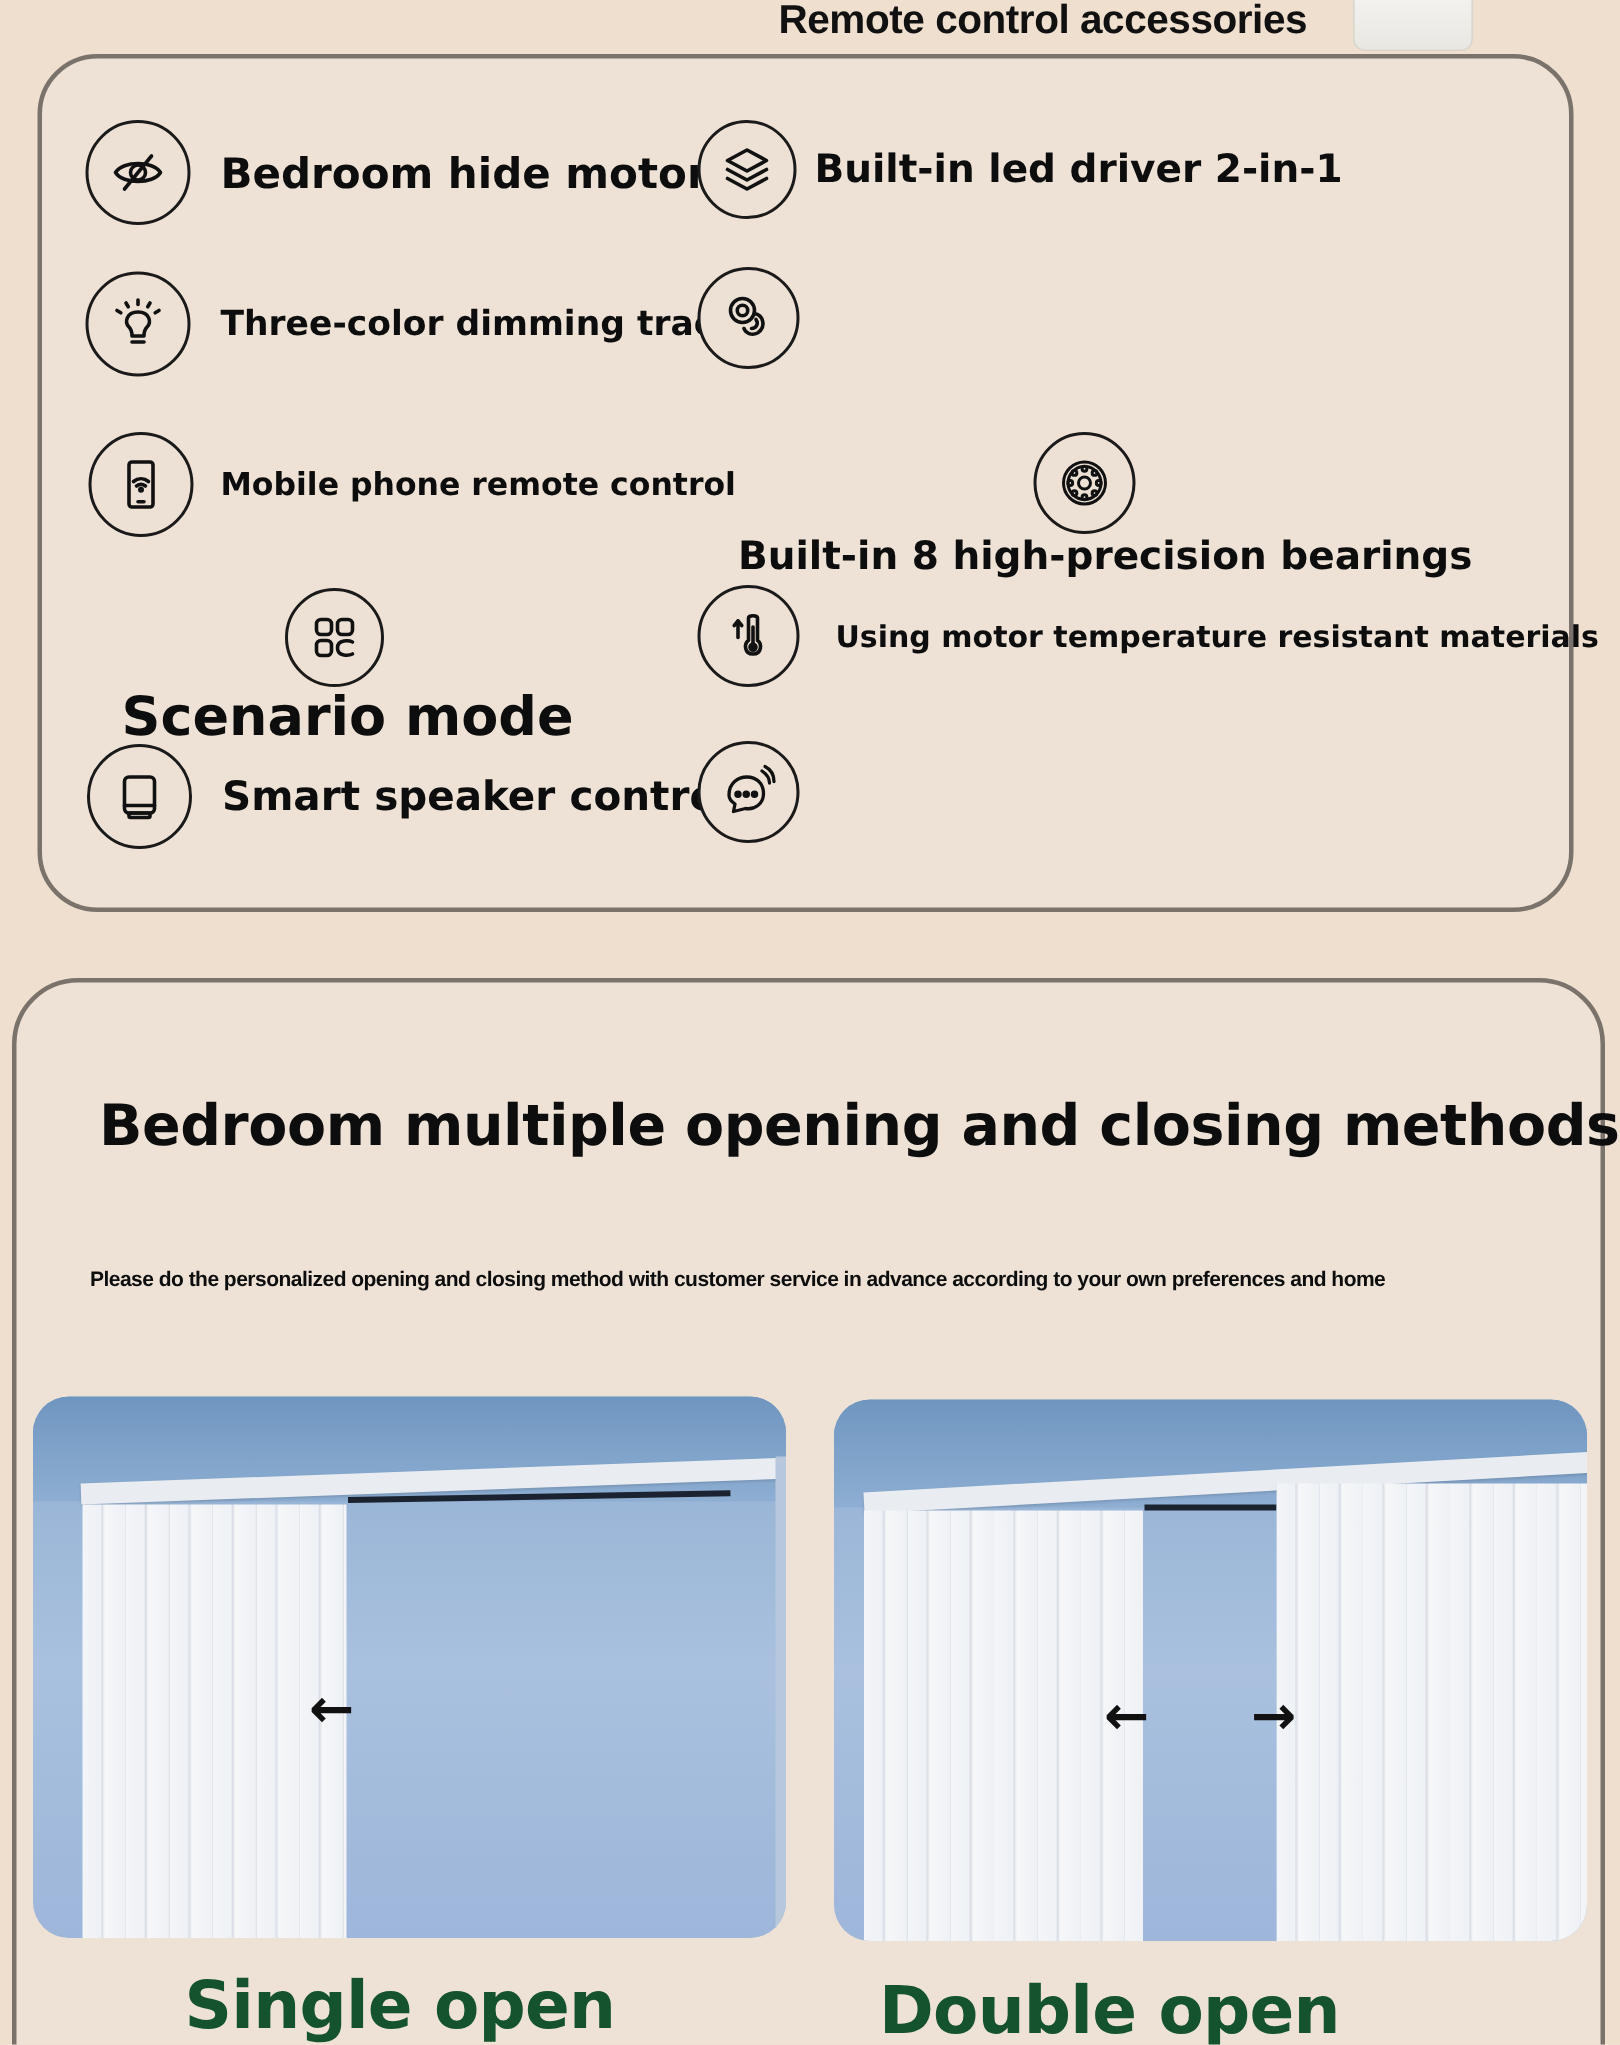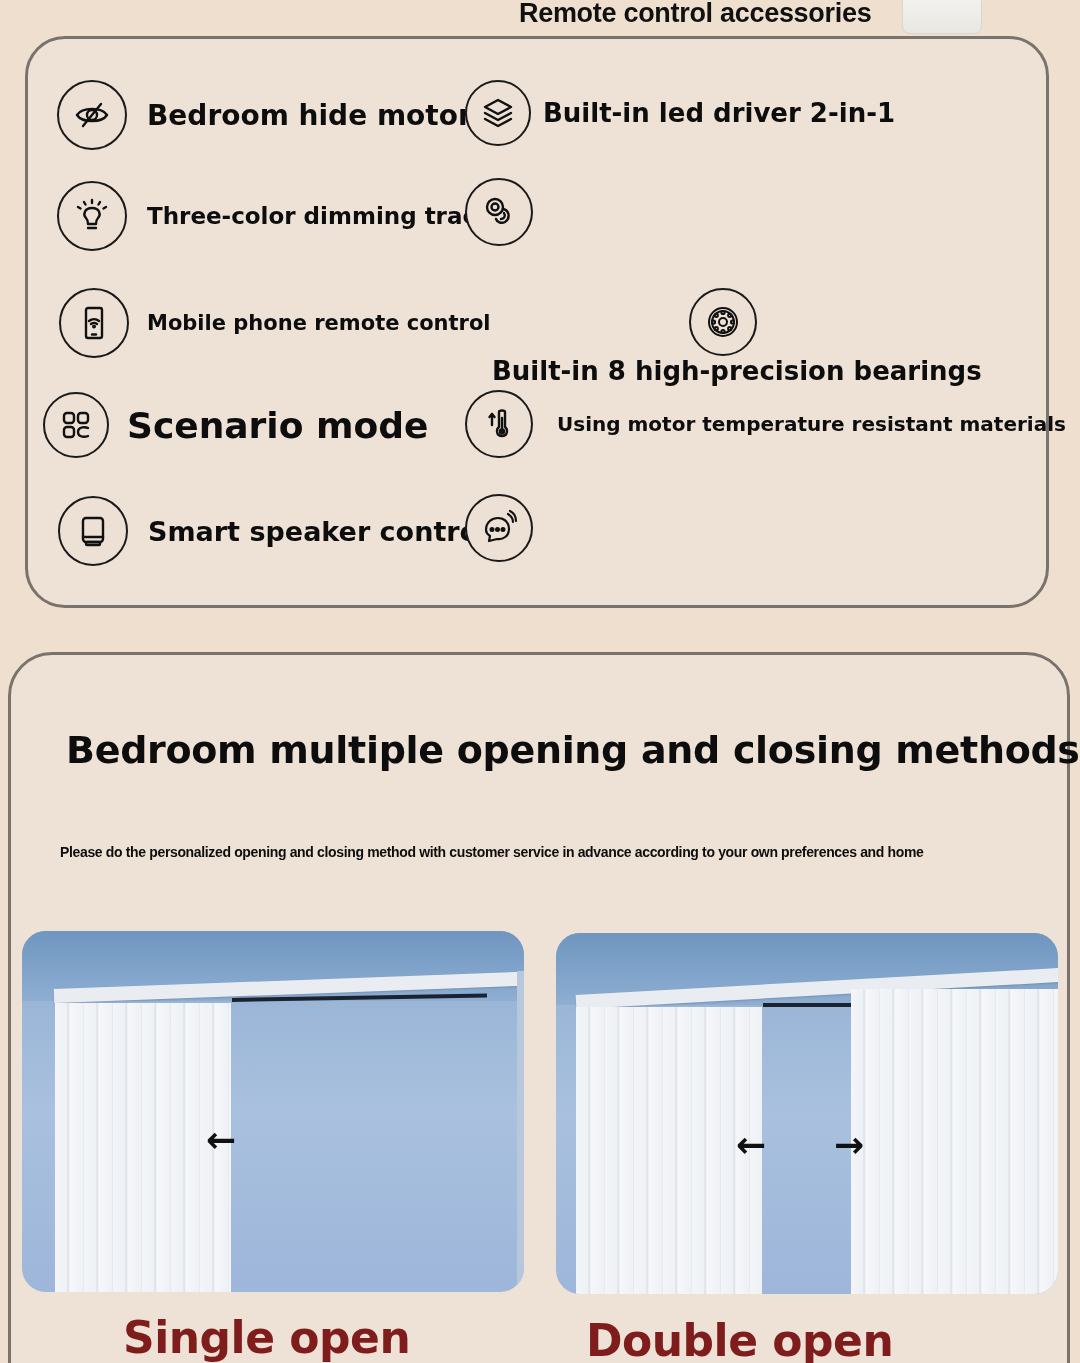--- a/index.html
+++ b/index.html
@@ -70,21 +70,21 @@
   .rail-slot { position: absolute; height: 4px; background: #1b2330; }
   .curtain {
     position: absolute;
     background: repeating-linear-gradient(90deg, #f3f5f8 0px, #eef1f5 12px, #d9dee6 13px, #f6f7f9 15px, #eef1f5 28px, #dfe3ea 29px);
   }
   .arrow {
     position: absolute; font-size: 36px; font-weight: 700; color: #111;
     line-height: 1;
   }
   .method-caption {
-    position: absolute; font-weight: 700; font-size: 44px; color: #7f1d1d;
+    position: absolute; font-weight: 700; font-size: 44px; color: #14532d;
     font-family: "DejaVu Sans", sans-serif; white-space: nowrap; letter-spacing: -0.5px;
   }
 </style>
 </head>
 <body>
 
 <div class="top-title">Remote control accessories</div>
 <div class="remote-thumb"></div>
 
 <div class="feature-card"></div>
@@ -121,21 +121,21 @@
       <rect x="12" y="5" width="16" height="30" rx="2"></rect>
       <line x1="18" y1="31.5" x2="22" y2="31.5"></line>
       <path d="M15 18 C18 15.5, 22 15.5, 25 18"></path>
       <path d="M17 21 C19 19.5, 21 19.5, 23 21"></path>
       <circle cx="20" cy="23.5" r="0.8" fill="#111"></circle>
     </svg>
   </span>
   <span class="feature-label" style="margin-left:18px; font-size:21px;">Mobile phone remote control</span>
 </div>
 
-<div class="feature" style="left:43px; top:392px;">
+<div class="feature" style="left:63px; top:392px;flex-direction:column;">
   <span class="icon-wrap" style="width:66px;height:66px;">
     <svg viewBox="0 0 40 40" fill="none" stroke="#111" stroke-width="2.4" stroke-linecap="round" stroke-linejoin="round">
       <rect x="8" y="8" width="10" height="10" rx="3"></rect>
       <rect x="22" y="8" width="10" height="10" rx="3"></rect>
       <rect x="8" y="22" width="10" height="10" rx="3"></rect>
       <path d="M32 23 C30 22, 22 21, 22 27 C22 33, 30 32, 32 31"></path>
     </svg>
   </span>
   <span class="feature-label" style="margin-left:18px; font-size:36px;">Scenario mode</span>
 </div>

